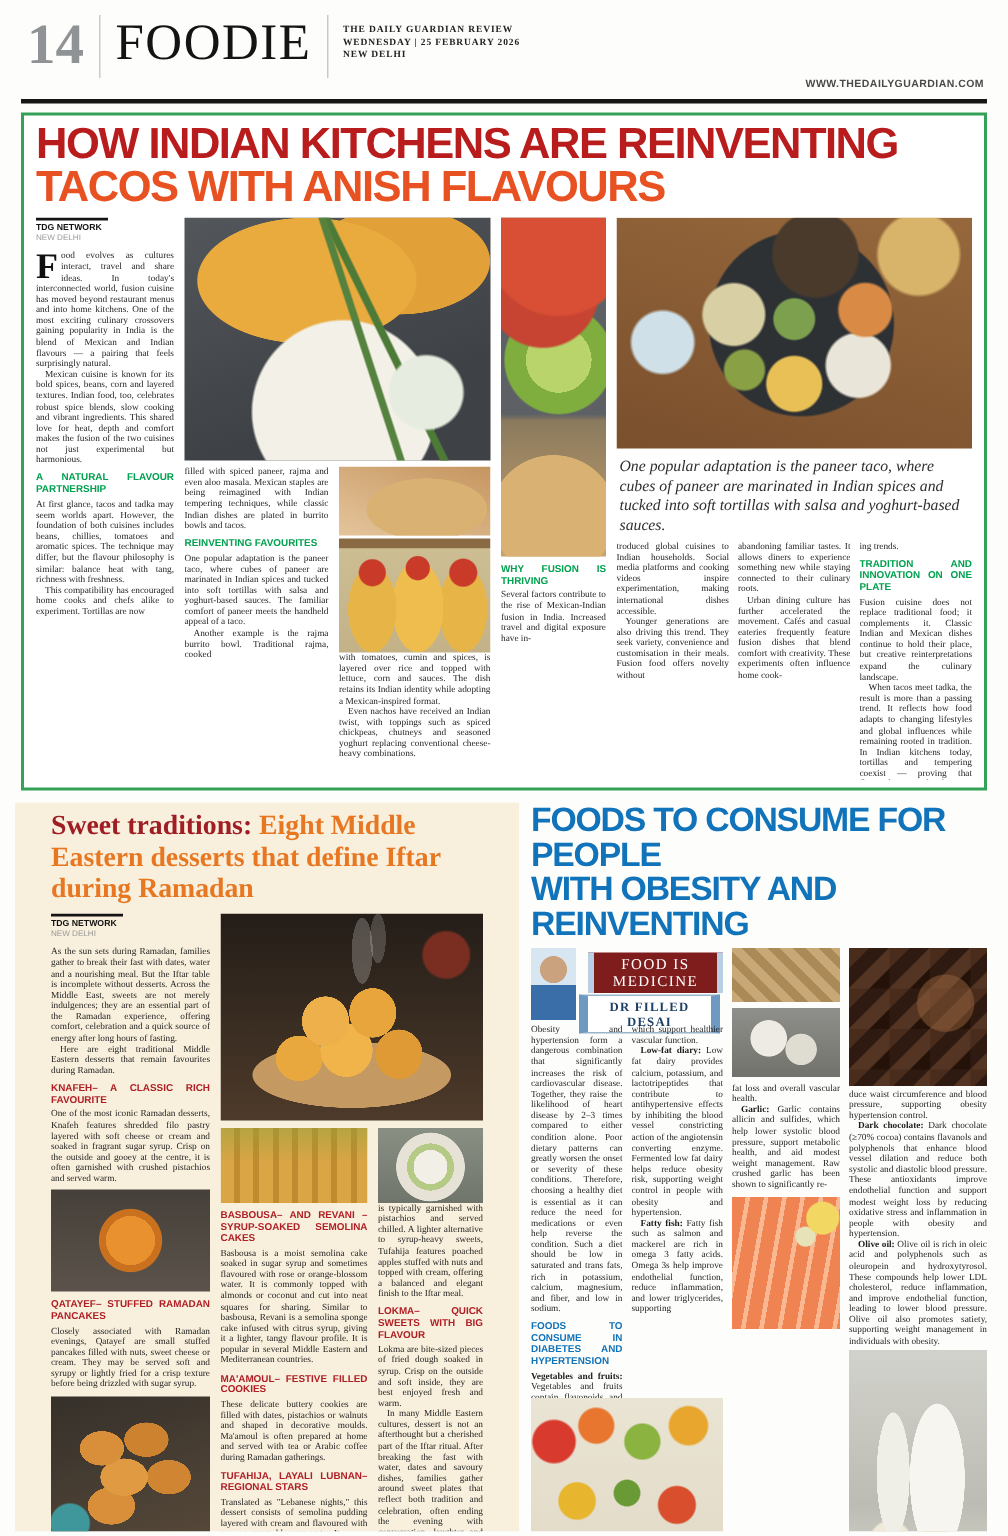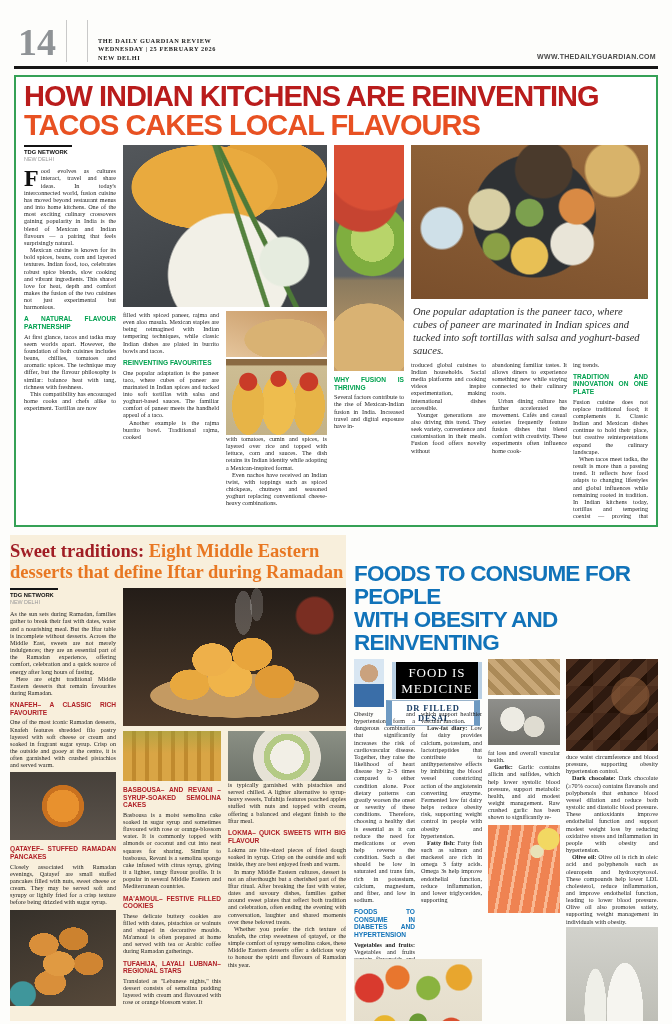--- a/index.html
+++ b/index.html
@@ -1,19 +1,19 @@
 <!DOCTYPE html>
 <html><head>
 <meta charset="utf-8">
 <style>
   html,body{margin:0;padding:0;}
   .page{width:672px;height:1024px;background:#fdfdfb;position:relative;overflow:hidden;
         font-family:"Liberation Serif",serif;color:#1d1d1d;}
   
-  .masthead{display:flex;align-items:flex-end;padding:10px 14px 0 18px;height:52px;position:relative;}
+  .masthead{display:flex;align-items:flex-start;padding:10px 14px 0 18px;height:52px;position:relative;}
   .pageno{font-family:"Liberation Serif",serif;font-size:38px;font-weight:bold;color:#8f9396;line-height:40px;}
   .mast-div{width:1px;background:#c9c9c9;height:42px;margin:0 10px;}
   .mast-title{font-family:"Liberation Serif",serif;font-size:34px;line-height:38px;letter-spacing:1px;color:#141414;}
   .pubinfo{font-family:"Liberation Serif",serif;font-size:6.3px;font-weight:bold;letter-spacing:.6px;line-height:8.5px;color:#222;padding-top:6px;}
   .site{position:absolute;right:16px;bottom:2px;font-family:"Liberation Sans",sans-serif;font-size:7px;font-weight:bold;color:#4a4a4a;letter-spacing:.3px;}
   .black-rule{height:3px;background:#161616;margin:4px 14px 0 14px;}
   
   .taco-box{margin:6px 14px 0 14px;border:2px solid #35a156;padding:5px 8px 6px 8px;height:452px;box-sizing:border-box;background:#fff;overflow:hidden;}
   .hl1{font-family:"Liberation Sans",sans-serif;font-weight:bold;font-size:29px;line-height:29px;letter-spacing:-1px;color:#b91c1c;}
   .hl2{font-family:"Liberation Sans",sans-serif;font-weight:bold;font-size:29px;line-height:29px;letter-spacing:-1px;color:#e85122;}
@@ -132,69 +132,70 @@
     radial-gradient(circle at 78% 84%, #e8862e 0 10%, transparent 11%),
     linear-gradient(#eae4d4,#e0d8c4);}
   .ph-milk{height:148px;background:
     radial-gradient(ellipse 20% 34% at 64% 58%, #f6f5f0 0 99%, transparent 100%),
     radial-gradient(ellipse 12% 28% at 32% 56%, #efefe8 0 99%, transparent 100%),
     radial-gradient(circle at 30% 86%, #f0e9d8 0 9%, transparent 10%),
     radial-gradient(circle at 62% 88%, #ecc95e 0 8%, transparent 9%),
     linear-gradient(#d2d2cc,#bcbcb4 70%,#d8d5ca);}
   
   .bottom{display:flex;gap:8px;margin:8px 10px 0 10px;height:486px;overflow:hidden;}
-  .ramadan{width:336px;flex:none;background:#f8efdc;padding:6px 0;box-sizing:border-box;overflow:hidden;}
+  .ramadan{width:336px;flex:none;background:#f8efdc;padding:6px 24px;box-sizing:border-box;overflow:hidden;}
   .rhl{font-family:"Liberation Serif",serif;font-weight:bold;font-size:18.5px;line-height:21px;}
   .rhl .acc{color:#a01d24;}
   .rhl .rest{color:#e87722;}
   .r-body{display:flex;gap:7px;margin-top:5px;height:430px;overflow:hidden;}
   .rcol1{width:106px;flex:none;overflow:hidden;}
   .rright{flex:1;display:flex;flex-direction:column;overflow:hidden;}
   .rrow{display:flex;gap:7px;margin-top:5px;flex:1;overflow:hidden;}
   .rc2{width:98px;flex:none;overflow:hidden;}
   .rc3{flex:1;overflow:hidden;}
-  .health{flex:1;overflow:hidden;margin-top:27px;}
+  .health{flex:1;overflow:hidden;}
   .bhl{font-family:"Liberation Sans",sans-serif;font-weight:bold;font-size:22.5px;line-height:23px;letter-spacing:-.8px;color:#1173b9;}
   .h-body{display:flex;gap:6px;margin-top:5px;height:432px;overflow:hidden;}
   .h-left{width:128px;flex:none;display:flex;flex-direction:column;overflow:hidden;}
   .h-cols{display:flex;gap:6px;flex:1;margin-top:3px;overflow:hidden;}
   .h-c{flex:1;overflow:hidden;}
   .h-c3{width:72px;flex:none;display:flex;flex-direction:column;gap:4px;overflow:hidden;}
   .h-c4{width:92px;flex:none;display:flex;flex-direction:column;overflow:hidden;}
   .badge{display:flex;height:48px;flex:none;}
   .badge .doc{width:30px;height:48px;flex:none;background:
     radial-gradient(circle at 50% 30%, #caa27e 0 24%, transparent 25%),
     linear-gradient(#d8e6f2 52%, #3a6ea8 52%);}
   .ribbons{flex:1;padding-top:3px;}
-  .rb1{background:#000000;color:#fff;font-family:"Liberation Serif",serif;font-size:13px;letter-spacing:1px;text-align:center;padding:2.5px 0;margin-left:8px;border-left:4px solid #b9cfe3;border-right:4px solid #b9cfe3;}
+  .rb1{background:#7f1d1d;color:#fff;font-family:"Liberation Serif",serif;font-size:10px;letter-spacing:1px;text-align:center;padding:2.5px 0;margin-left:8px;border-left:4px solid #b9cfe3;border-right:4px solid #b9cfe3;}
   .rb2{background:#fff;color:#1c3f66;font-family:"Liberation Serif",serif;font-weight:bold;font-size:8.5px;letter-spacing:.8px;text-align:center;padding:2px 0;margin:1px 2px 0 2px;border:1px solid #9ab4cc;border-left:6px solid #6e9ac2;border-right:6px solid #6e9ac2;}
   .lead{font-weight:bold;}
   .mt2{margin-top:2px;} .mt4{margin-top:4px;}
 </style>
 </head>
 <body>
 
 <div class="page">
 
   <div class="masthead">
     <div class="pageno">14</div>
     <div class="mast-div"></div>
+    <div class="mast-title">FOODIE</div>
     <div class="mast-div"></div>
     <div class="pubinfo">
       <div>THE DAILY GUARDIAN REVIEW</div>
       <div>WEDNESDAY | 25 FEBRUARY 2026</div>
       <div>NEW DELHI</div>
     </div>
     <div class="site">WWW.THEDAILYGUARDIAN.COM</div>
   </div>
   <div class="black-rule"></div>
 
   <div class="taco-box">
     <div class="hl1">HOW INDIAN KITCHENS ARE REINVENTING</div>
-    <div class="hl2">TACOS CAKES LOCAL FLAVOURS</div>
+    <div class="hl2">TACOS WITH ANISH FLAVOURS</div>
     <div class="taco-body">
 
       <div class="tcol1 bt">
         <div class="byline">
           <div class="by1">TDG NETWORK</div>
           <div class="by2">NEW DELHI</div>
         </div>
         <p class="dropcap">Food evolves as cultures interact, travel and share ideas. In today's interconnected world, fusion cuisine has moved beyond restaurant menus and into home kitchens. One of the most exciting culinary crossovers gaining popularity in India is the blend of Mexican and Indian flavours — a pairing that feels surprisingly natural.</p>
         <p class="ind">Mexican cuisine is known for its bold spices, beans, corn and layered textures. Indian food, too, celebrates robust spice blends, slow cooking and vibrant ingredients. This shared love for heat, depth and comfort makes the fusion of the two cuisines not just experimental but harmonious.</p>
         <div class="sh-g">A NATURAL FLAVOUR PARTNERSHIP</div>

